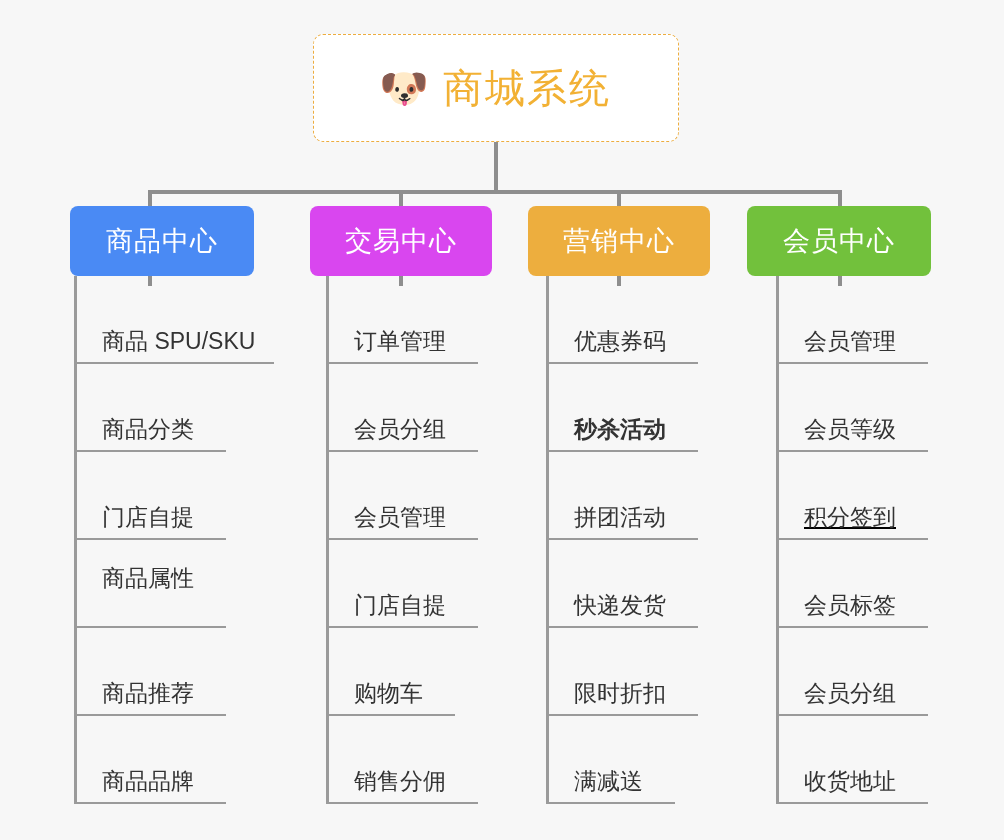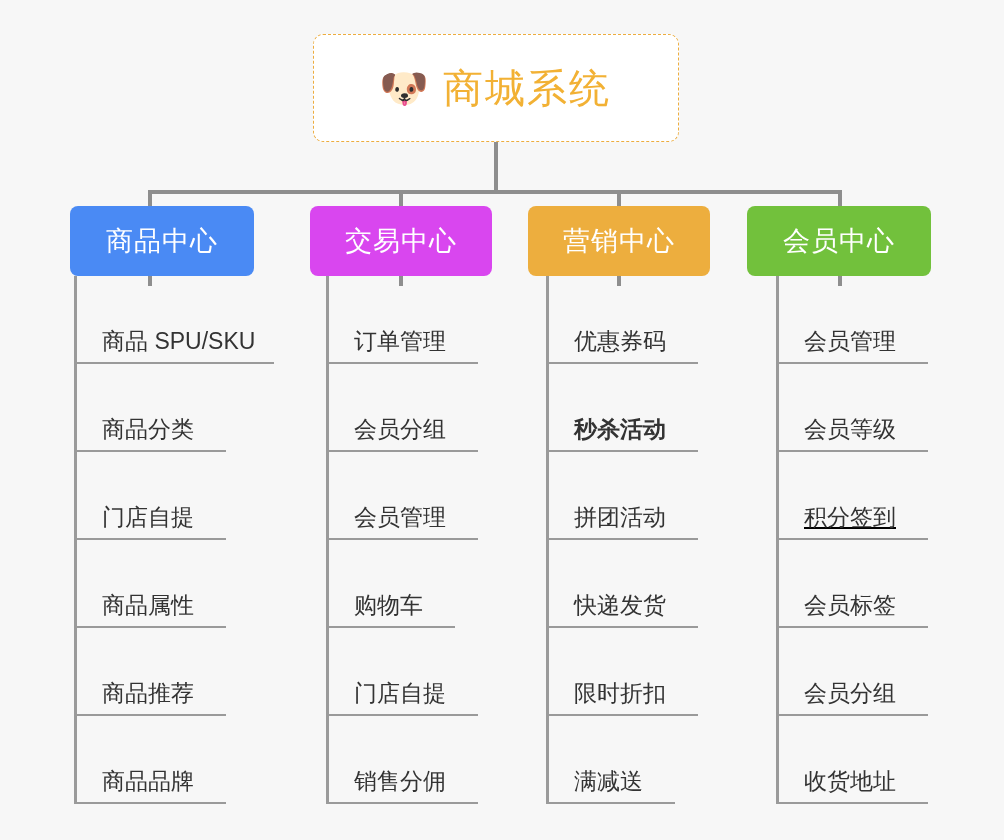--- a/index.html
+++ b/index.html
@@ -132,21 +132,21 @@
     <div class="spine"></div>
     <div class="leaf-item" style="width:200px;">
       <span class="leaf-label">商品 SPU/SKU</span>
     </div>
     <div class="leaf-item" style="width:152px;">
       <span class="leaf-label">商品分类</span>
     </div>
     <div class="leaf-item" style="width:152px;">
       <span class="leaf-label">门店自提</span>
     </div>
-    <div class="leaf-item" style="width:152px;">
+    <div class="leaf-item" style="width:152px;align-items:center;">
       <span class="leaf-label">商品属性</span>
     </div>
     <div class="leaf-item" style="width:152px;">
       <span class="leaf-label">商品推荐</span>
     </div>
     <div class="leaf-item" style="width:152px;">
       <span class="leaf-label">商品品牌</span>
     </div>
   </div>
 
@@ -157,27 +157,27 @@
     <div class="spine"></div>
     <div class="leaf-item" style="width:152px;">
       <span class="leaf-label">订单管理</span>
     </div>
     <div class="leaf-item" style="width:152px;">
       <span class="leaf-label">会员分组</span>
     </div>
     <div class="leaf-item" style="width:152px;">
       <span class="leaf-label">会员管理</span>
     </div>
+    <div class="leaf-item" style="width:152px;">
+      <span class="leaf-label">门店自提</span>
+    </div>
     <div class="leaf-item" style="width:129px;">
       <span class="leaf-label">购物车</span>
     </div>
     <div class="leaf-item" style="width:152px;">
-      <span class="leaf-label">门店自提</span>
-    </div>
-    <div class="leaf-item" style="width:152px;">
       <span class="leaf-label">销售分佣</span>
     </div>
   </div>
 
   <div class="cat-box" style="left:528px; top:206px; width:182px; background:#edae3e;">
     <span class="cat-label">营销中心</span>
   </div>
   <div class="leaf-col" style="left:546px; width:152px;">
     <div class="spine"></div>
     <div class="leaf-item" style="width:152px;align-items:flex-end;">

